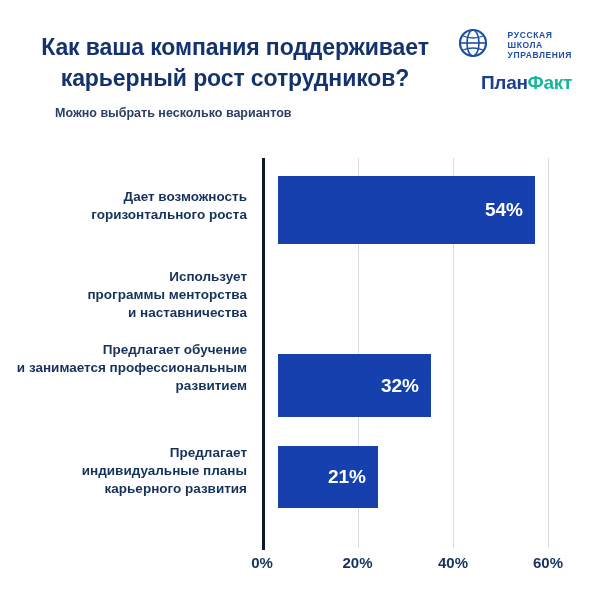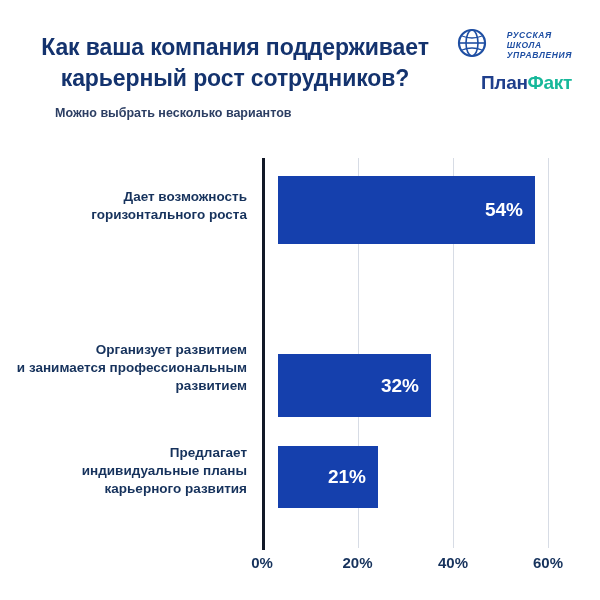--- a/index.html
+++ b/index.html
@@ -58,21 +58,20 @@
     right: 28px;
     top: 28px;
     width: 180px;
     text-align: right;
   }
   #logo-rsu {
     display: flex;
     align-items: center;
     justify-content: flex-end;
     gap: 20px;
-    font-style: italic;
   }
   #rsu-globe {
     flex: 0 0 auto;
   }
   #rsu-text {
     text-align: left;
     line-height: 1.18;
   }
   .rsu-line {
     font-size: 8.5px;
@@ -215,28 +214,33 @@
         <div class="bar" style="width:257px;">
           <span class="bar-value">54%</span>
         </div>
         <div class="bar-label" style="right:305px; top:12px; width:230px;">
           <div>Дает возможность</div>
           <div>горизонтального роста</div>
         </div>
       </div>
 
       <div class="bar-row" style="top:110px; height:62px;">
+        <div class="bar-label" style="right:305px; top:0px; width:230px;">
+          <div>Использует</div>
+          <div>программы менторства</div>
+          <div>и наставничества</div>
+        </div>
       </div>
 
       <div class="bar-row" style="top:196px; height:63px;">
         <div class="bar" style="width:153px;">
           <span class="bar-value">32%</span>
         </div>
         <div class="bar-label" style="right:305px; top:-13px; width:240px;">
-          <div>Организует развитием</div>
+          <div>Предлагает обучение</div>
           <div>и занимается профессиональным</div>
           <div>развитием</div>
         </div>
       </div>
 
       <div class="bar-row" style="top:288px; height:62px;">
         <div class="bar" style="width:100px;">
           <span class="bar-value">21%</span>
         </div>
         <div class="bar-label" style="right:305px; top:-2px; width:230px;">

